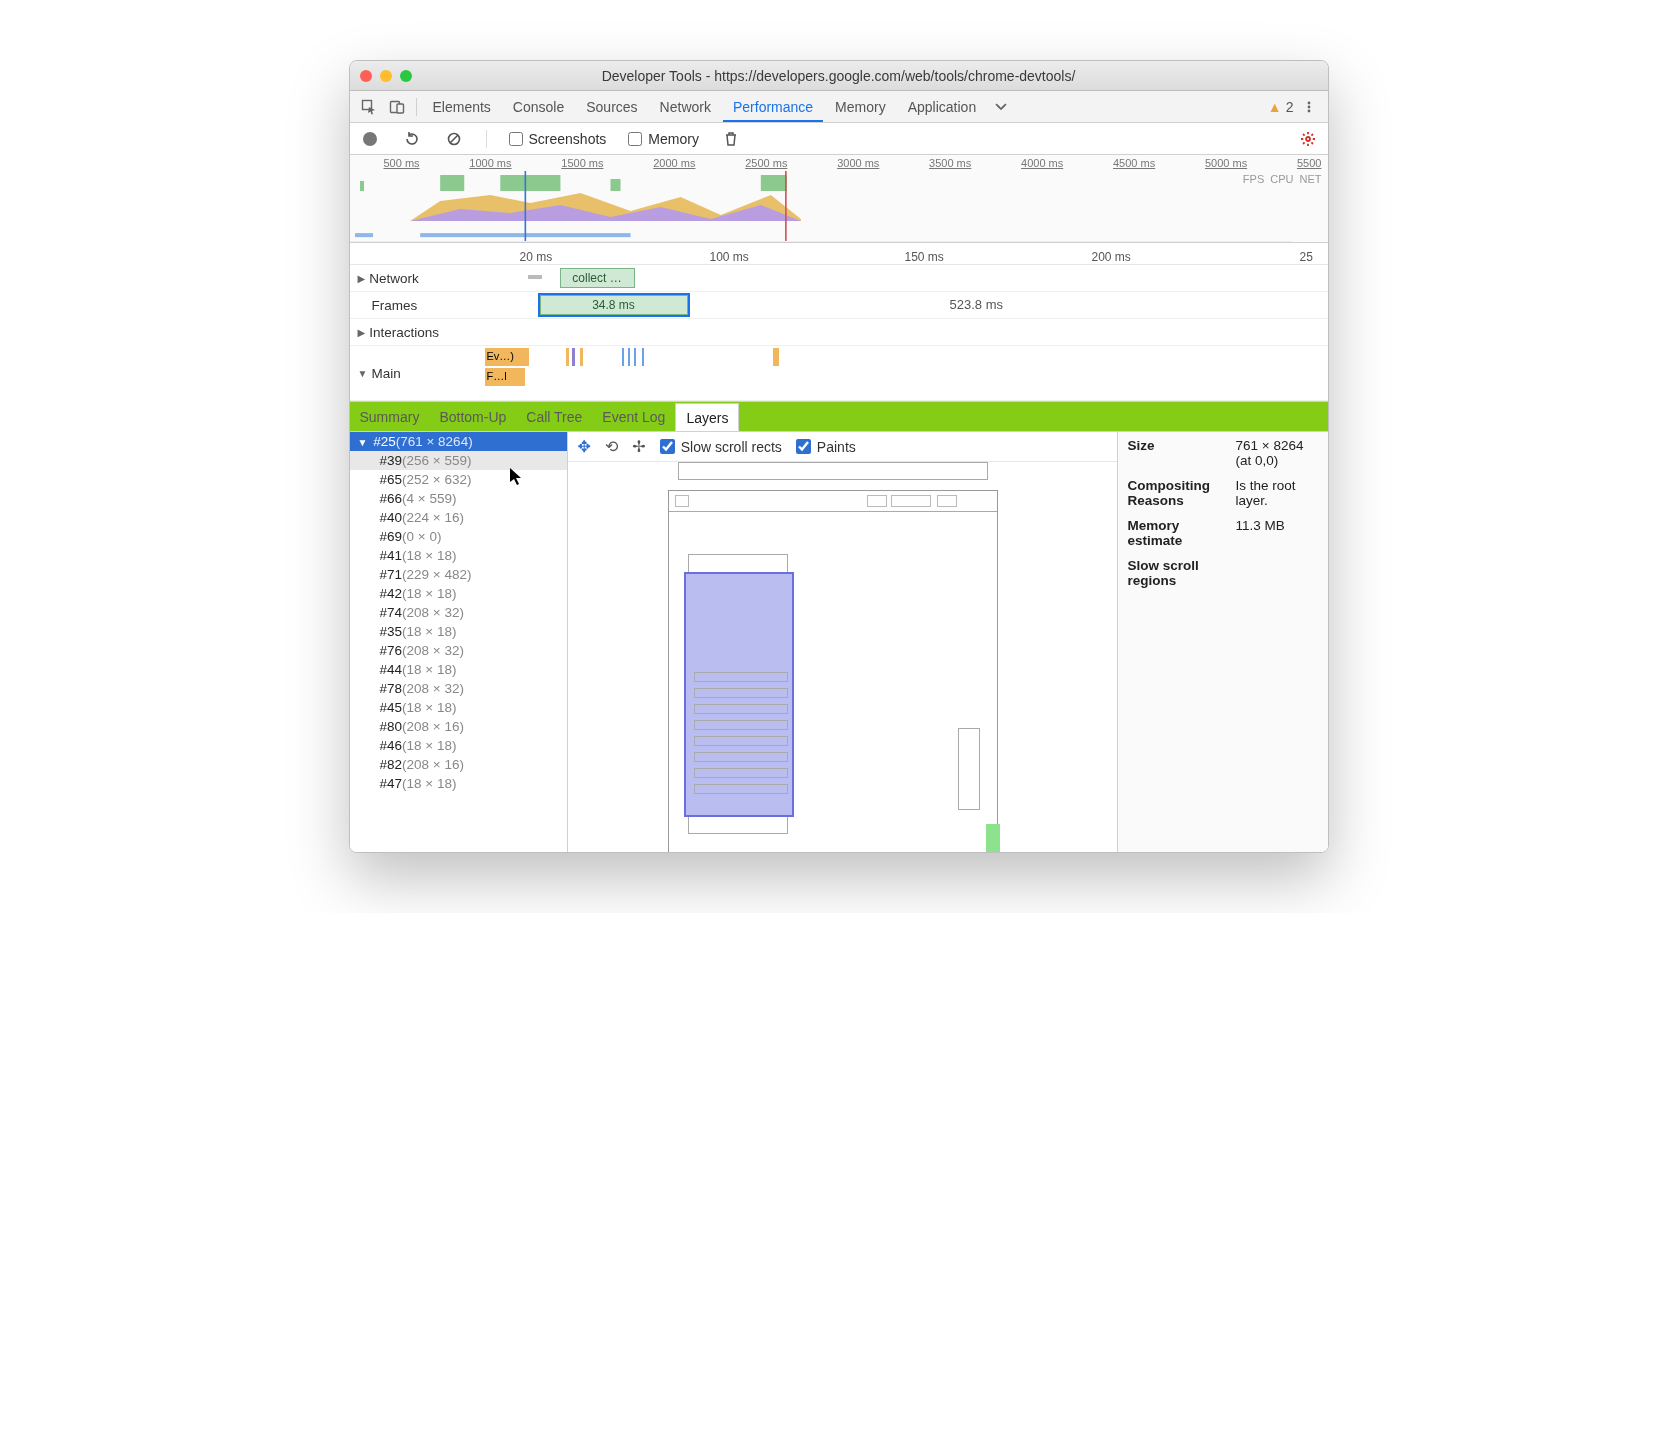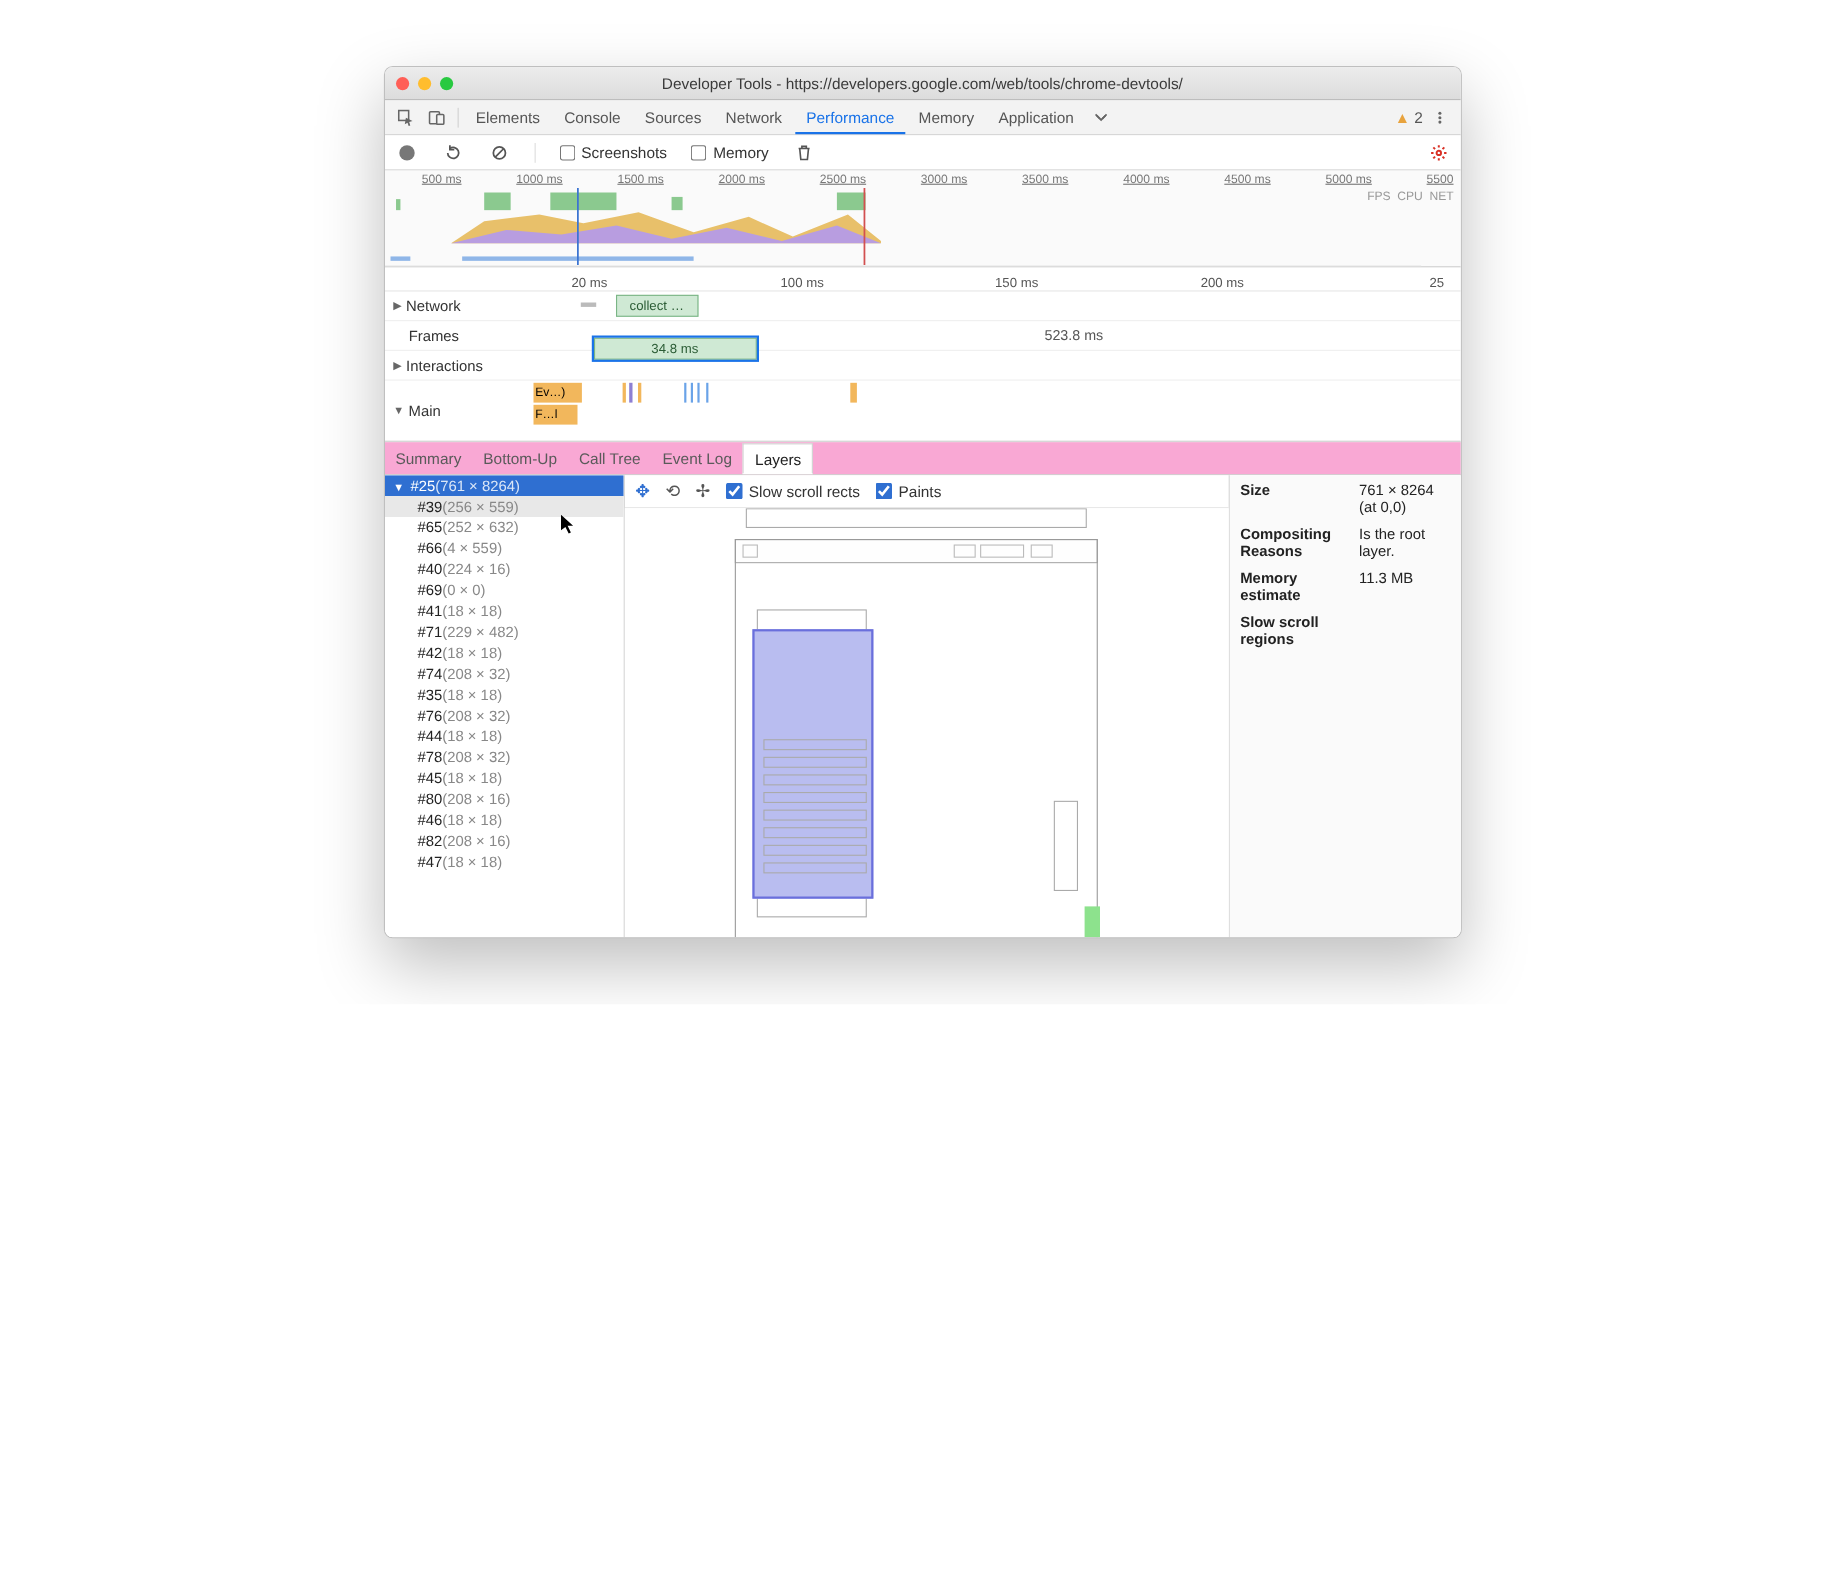--- a/index.html
+++ b/index.html
@@ -109,21 +109,21 @@
     position:absolute; top:3px; height:20px; border:1px solid #7ab585;
     background:#cfe9d4; font-size:12px; color:#2b5c35;
     display:flex; align-items:center; justify-content:center; overflow:hidden;
   }
   .pill.selected{ outline:2px solid #1a73e8; }
   .flame .main-content{height:54px;}
   .bar{position:absolute; top:2px; height:18px; background:#f2b75c;}
   .bar2{position:absolute; top:22px; height:18px; background:#f2b75c;}
   
   .btabs{
-    height:30px; background:#f9a8d4; border-bottom:1px solid #d0d0d0;
+    height:30px; background:#84cc16; border-bottom:1px solid #d0d0d0;
     display:flex; align-items:center; font-size:14px; color:#5a5a5a;
   }
   .btab{ padding:0 10px; height:28px; line-height:28px; }
   .btab.active{ background:#fff; border:1px solid #d0d0d0; border-bottom:1px solid #fff; color:#222;}
   
   .layers{
     display:flex; height:420px; background:#fff;
   }
   .layer-list{
     width:218px; border-right:1px solid #d0d0d0; overflow:hidden; font-size:13.5px;
@@ -334,21 +334,21 @@
             <span>collect …</span>
           </div>
       </div>
     </div>
     <div class="track-row">
       <div class="lbl">
           <span style="width:10px;"></span>
           <span>Frames</span>
         </div>
       <div class="content">
-        <div class="pill selected" style="left:60px;width:148px;margin-top:12px;">
+        <div class="pill selected" style="left:60px;width:148px;">
             <span>34.8 ms</span>
           </div>
         <div style="position:absolute;left:470px;top:5px;font-size:13px;color:#555;">523.8 ms</div>
       </div>
     </div>
     <div class="track-row">
       <div class="lbl">
           <span class="tri">▶</span>
           <span>Interactions</span>
         </div>

